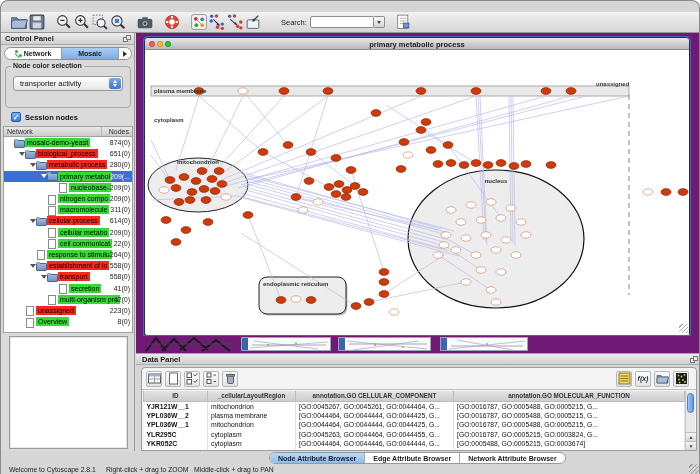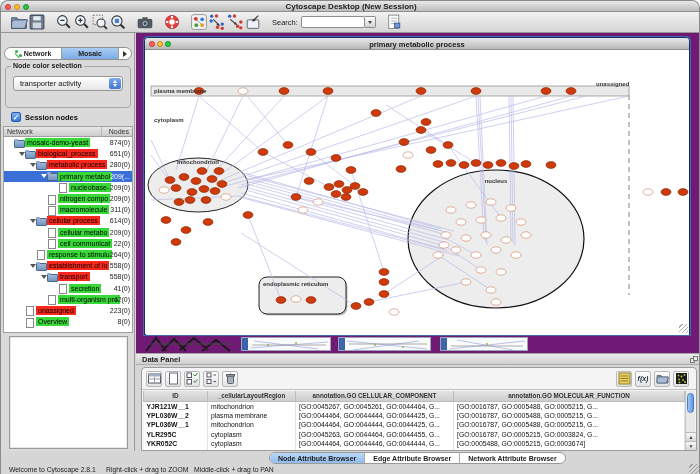--- a/index.html
+++ b/index.html
@@ -27,21 +27,21 @@
   }
   
   .toolbar {
     position:absolute; left:0; top:11px; width:700px; height:21px;
     background:linear-gradient(#f2f2f2,#d5d5d5);
     border-bottom:1px solid #979797; display:flex; align-items:center;
   }
   .tbi { width:18px; height:18px; display:inline-block; flex:0 0 auto; }
   .tbi svg { width:18px; height:18px; }
   .tb-gap { width:9px; flex:0 0 auto; }
-  .search-label { font-size:7.5px; color:#222; margin:0 3px 0 10px; }
+  .search-label { font-size:7.5px; color:#222; margin:0 3px 0 19px; }
   .search-box {
     width:64px; height:12px; background:#fff; border:1px solid #8d8d8d;
     border-radius:2px; font-size:7px; padding:0 2px; color:#333;
   }
   .search-drop {
     width:11px; height:12px; border:1px solid #8d8d8d; border-left:none;
     background:linear-gradient(#fdfdfd,#d2d2d2); border-radius:0 2px 2px 0;
     display:flex; align-items:center; justify-content:center;
   }
   .search-drop .arr { width:0; height:0; border-left:2.5px solid transparent; border-right:2.5px solid transparent; border-top:3px solid #444; }
@@ -181,28 +181,20 @@
   .statusbar span { position:absolute; top:2px; }
   .st0 { left:8px; } .st1 { left:105px; } .st2 { left:193px; }
   .app-grip { position:absolute; right:2px; bottom:1px; width:10px; height:10px;
     background:repeating-linear-gradient(135deg,transparent,transparent 2px,#999 2px,#999 3px); }
 </style>
 </head>
 <body>
 
 <div class="app">
 
-  <div class="titlebar">
-    <div class="lights">
-      <div class="light red"></div>
-      <div class="light yellow"></div>
-      <div class="light green"></div>
-    </div>
-    <div class="title">Cytoscape Desktop (New Session)</div>
-  </div>
 
   <div class="toolbar">
     <div class="tb-gap"></div>
     <span class="tbi"><svg viewBox="0 0 17 17">
           <path d="M1.5 4.5h5l2 2h7v8h-14z" fill="#8298b5" stroke="#44556e" stroke-width="0.9"></path>
           <path d="M1.5 8.5l2-2h13l-2.5 8h-12.5z" fill="#a9bcd4" stroke="#44556e" stroke-width="0.9"></path>
         </svg></span>
     <span class="tbi"><svg viewBox="0 0 17 17">
           <rect x="2" y="2" width="13" height="13" rx="1" fill="#6e7b8e" stroke="#3f4a59"></rect>
           <rect x="5" y="3" width="7" height="4" fill="#e8edf3"></rect>
@@ -291,20 +283,27 @@
     <span class="tbi"><svg viewBox="0 0 17 17">
           <rect x="3.5" y="2" width="9.5" height="12.5" fill="#fff" stroke="#7a7a7a" stroke-width="0.8"></rect>
           <line x1="5.5" y1="5" x2="11.5" y2="5" stroke="#9aa" stroke-width="0.8"></line>
           <line x1="5.5" y1="7.5" x2="11.5" y2="7.5" stroke="#9aa" stroke-width="0.8"></line>
           <line x1="5.5" y1="10" x2="11.5" y2="10" stroke="#9aa" stroke-width="0.8"></line>
           <rect x="9" y="9.5" width="5" height="4.5" fill="#6f94d8" stroke="#2d4f8e" stroke-width="0.7"></rect>
         </svg></span>
   </div>
 
   <div class="control-panel">
+    <div class="panel-header">
+      <span>Control Panel</span>
+      <span class="float-ic">
+          <div class="b"></div>
+          <div class="f"></div>
+        </span>
+    </div>
     <div class="cp-tabs">
       <div class="cp-tab">
         <span class="net-glyph">
             <b></b>
             <i></i>
             <i></i>
           </span>
         <span>Network</span>
       </div>
       <div class="cp-tab sel">

